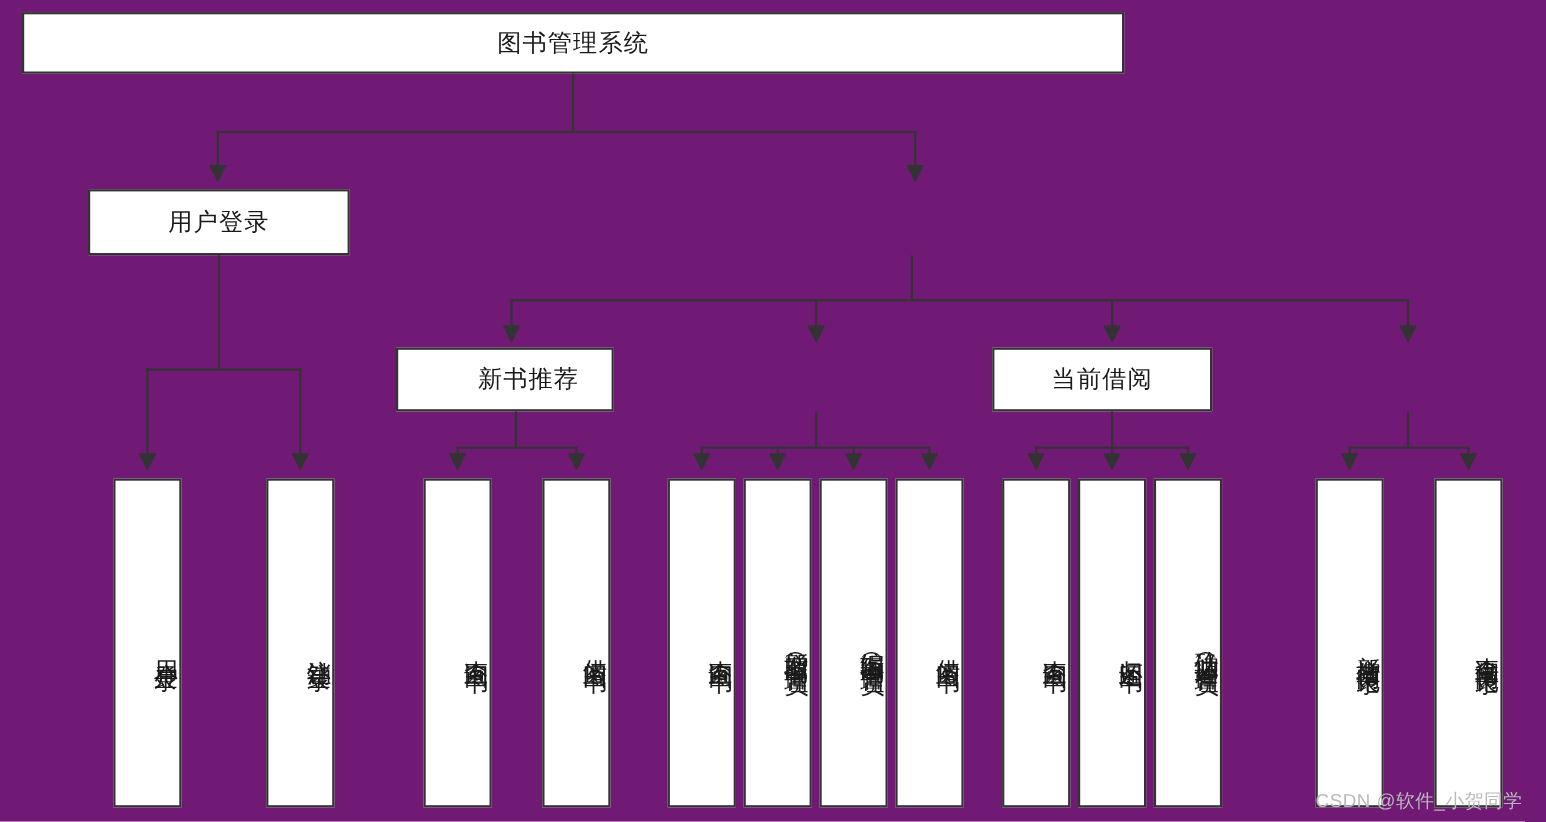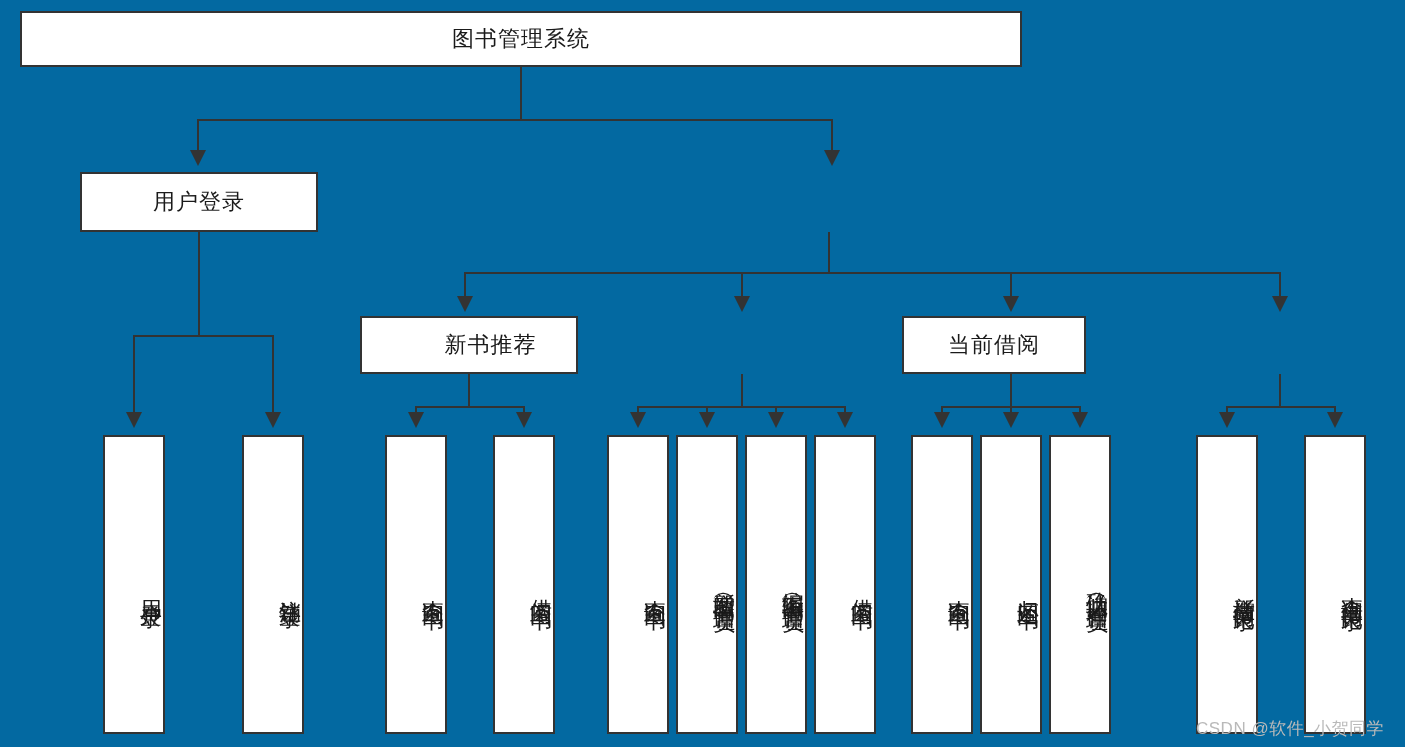--- a/index.html
+++ b/index.html
@@ -7,21 +7,21 @@
     padding: 0;
     background: #ffffff;
   }
   body {
     font-family: "Liberation Sans", "DejaVu Sans", sans-serif;
   }
   #canvas {
     position: relative;
     width: 1405px;
     height: 747px;
-    background: #0369a1;
+    background: #701a75;
     overflow: hidden;
   }
   .node {
     position: absolute;
     box-sizing: border-box;
     border: 2px solid #333333;
     background: #ffffff;
     display: flex;
     align-items: center;
     justify-content: center;
@@ -113,24 +113,24 @@
 
   <div class="edge vline" style="left:741px; top:272px; width:2px; height:28px;"></div>
   <div class="arrow" style="left:734px; top:296px;"></div>
 
   <div class="edge vline" style="left:1010px; top:272px; width:2px; height:28px;"></div>
   <div class="arrow" style="left:1003px; top:296px;"></div>
 
   <div class="edge vline" style="left:1279px; top:272px; width:2px; height:28px;"></div>
   <div class="arrow" style="left:1272px; top:296px;"></div>
 
-  <div class="node h" style="left:360px; top:316px; width:218px; height:58px;padding-left:43px;">
+  <div class="node h" style="left:360px; top:316px; width:198px; height:58px;padding-left:43px;">
     <span>新书推荐</span>
   </div>
-  <div class="node h" style="left:902px; top:316px; width:184px; height:58px;">
+  <div class="node h" style="left:902px; top:316px; width:200px; height:58px;">
     <span>当前借阅</span>
   </div>
 
   <div class="edge vline" style="left:468px; top:374px; width:2px; height:32px;"></div>
   <div class="edge hline" style="left:415px; top:406px; width:110px; height:2px;"></div>
   <div class="edge vline" style="left:415px; top:406px; width:2px; height:10px;"></div>
   <div class="arrow" style="left:408px; top:412px;"></div>
   <div class="edge vline" style="left:523px; top:406px; width:2px; height:10px;"></div>
   <div class="arrow" style="left:516px; top:412px;"></div>
 

